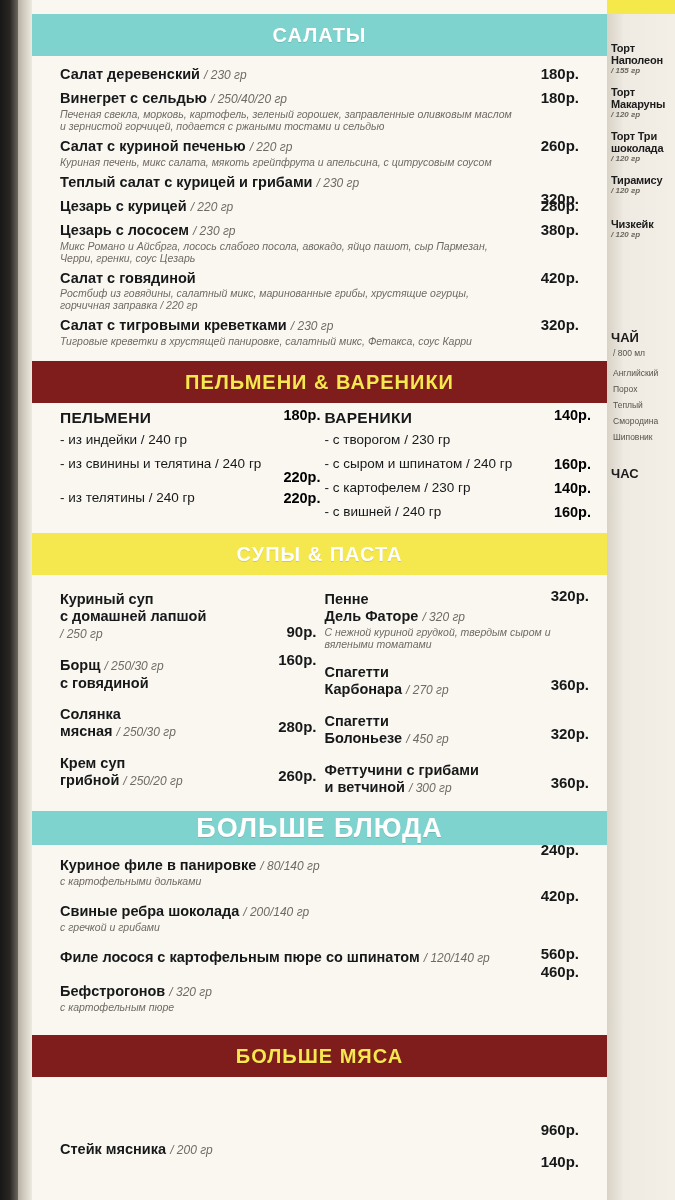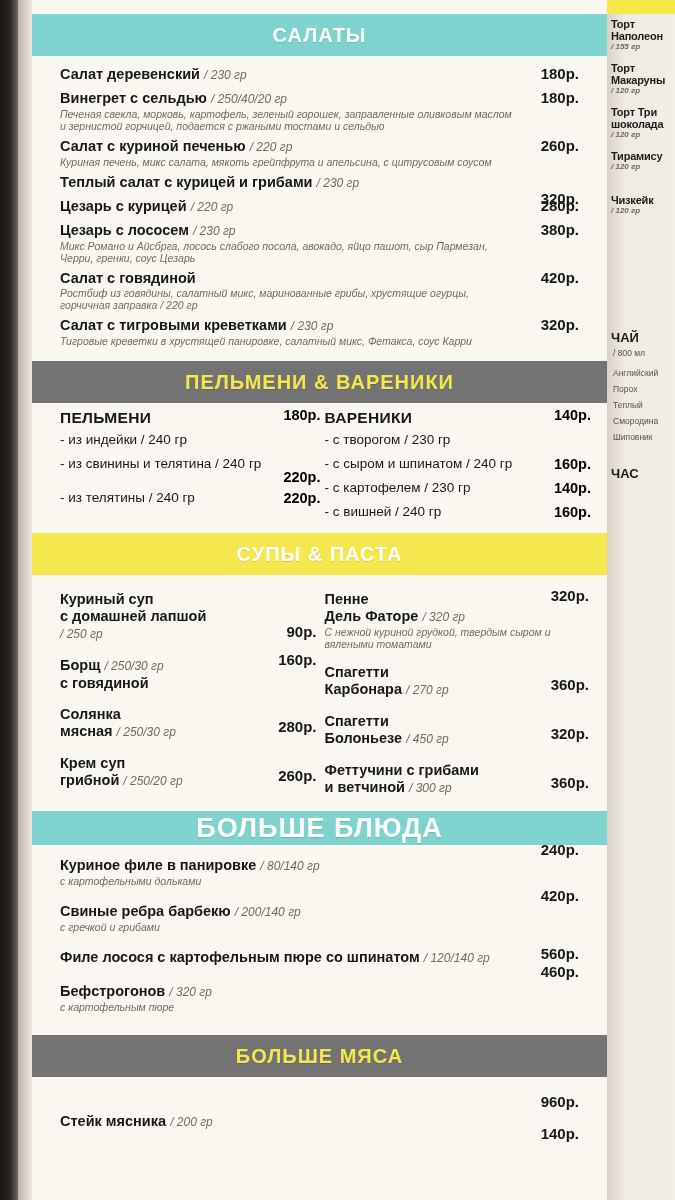--- a/index.html
+++ b/index.html
@@ -24,42 +24,42 @@
   
   .page-right {
     position:absolute; right:0; top:0; width:68px; height:1200px;
     background: linear-gradient(90deg,#d8d2c6 0%, #efeae2 25%, #f3efe7 100%);
     overflow:hidden;
   }
   .page-right .rtop {
     position:absolute; top:0; left:0; width:68px; height:14px; background:#f4e84a;
   }
   .rt-item { position:absolute; left:4px; font-weight:bold; color:#1b1b1b; }
-  .rt-name { font-size:11px; letter-spacing:-0.2px; }
+  .rt-name { font-size:11px; letter-spacing:-0.2px;margin-top:24px; }
   .rt-sub { font-size:8px; color:#6b675f; font-style:italic; }
   .rt-sec { position:absolute; left:4px; font-size:13px; font-weight:bold; color:#1b1b1b;}
   .rt-small { position:absolute; left:6px; font-size:8.5px; color:#55524c;}
 
   
   .menu {
     position:absolute;
     left:32px; top:0; width:575px; height:1200px;
     background:#faf7f0;
   }
 
   .band {
     position:relative;
     margin:0;
     text-align:center;
     font-weight:bold;
     letter-spacing:1px;
   }
   .band.teal { background:#7fd3cf; }
   .band.yellow { background:#f5e84f; }
-  .band.dark { background:#737373; }
+  .band.dark { background:#7f1d1d; }
   .band-title {
     display:block;
     font-size:20px;
     line-height:42px;
     color:#ffffff;
     text-shadow: 0 1px 0 rgba(0,0,0,0.12);
     font-family:"Liberation Sans", sans-serif;
   }
   .band.dark .band-title { color:#f5e84f; }
   .band.yellow .band-title { color:#ffffff; }
@@ -287,39 +287,39 @@
   <div class="band teal">
     <span class="band-title" style="font-size:27px;line-height:34px;">БОЛЬШЕ БЛЮДА</span>
   </div>
   <div class="items" style="padding-top:10px;">
     <div class="row" style="padding-bottom:14px;">
       <div class="name"><span>Куриное филе в панировке</span> <span class="gram">/ 80/140 гр</span></div>
       <div class="desc">с картофельными дольками</div>
       <div class="price" style="top:-14px;">240р.</div>
     </div>
     <div class="row" style="padding-bottom:14px;">
-      <div class="name"><span>Свиные ребра барбекю</span> <span class="gram">/ 200/140 гр</span></div>
+      <div class="name"><span>Свиные ребра шоколада</span> <span class="gram">/ 200/140 гр</span></div>
       <div class="desc">с гречкой и грибами</div>
       <div class="price" style="top:-14px;">420р.</div>
     </div>
     <div class="row" style="padding-bottom:14px;">
       <div class="name"><span>Филе лосося с картофельным пюре со  шпинатом</span> <span class="gram">/ 120/140 гр</span></div>
       <div class="price" style="top:-2px;">560р.</div>
     </div>
     <div class="row">
       <div class="name"><span>Бефстрогонов</span> <span class="gram">/ 320 гр</span></div>
       <div class="desc">с картофельным пюре</div>
       <div class="price" style="top:-18px;">460р.</div>
     </div>
   </div>
 
   <div class="band dark" style="margin-top:14px;">
     <span class="band-title">БОЛЬШЕ МЯСА</span>
   </div>
-  <div class="items" style="padding-top:16px;">
+  <div class="items" style="padding-top:16px;margin-top:28px;">
     <div class="row">
       <div class="price" style="top:0px;">960р.</div>
     </div>
     <div class="row" style="padding-top:14px;">
       <div class="name"><span>Стейк мясника</span> <span class="gram">/ 200 гр</span></div>
       <div class="price" style="top:26px;">140р.</div>
     </div>
   </div>
 
 </div>

